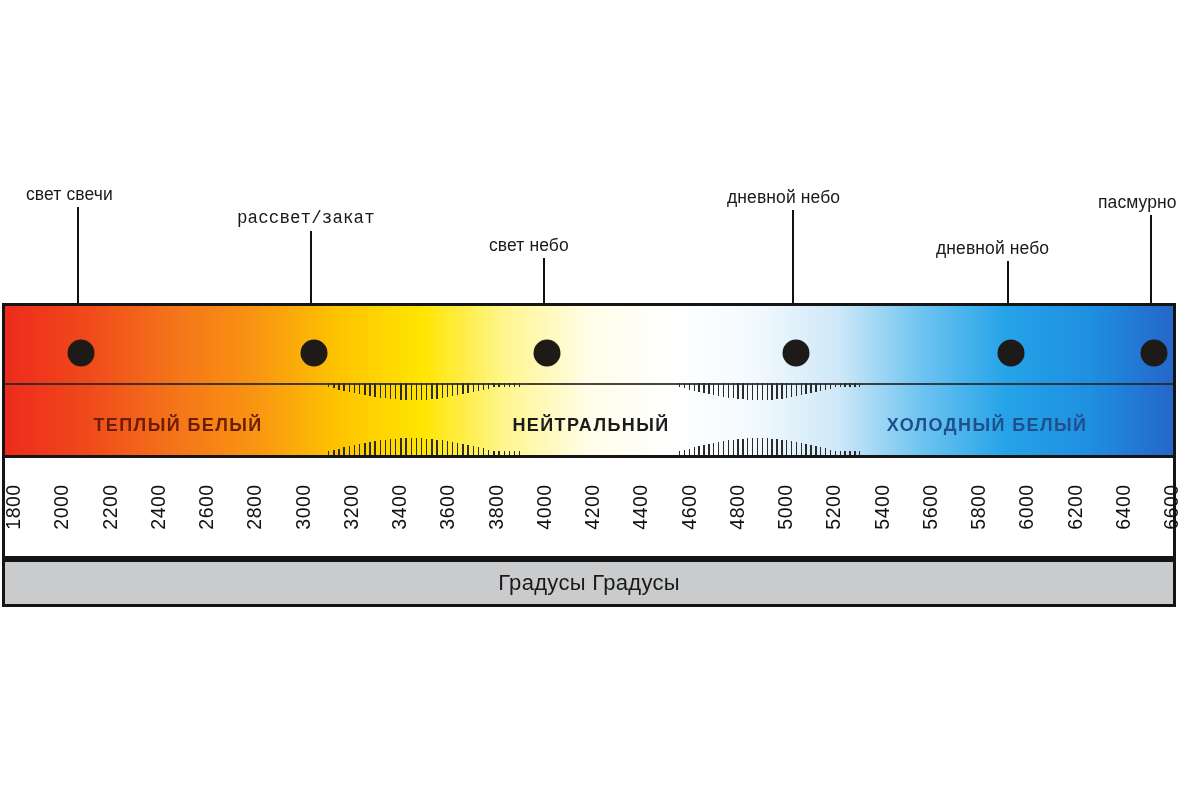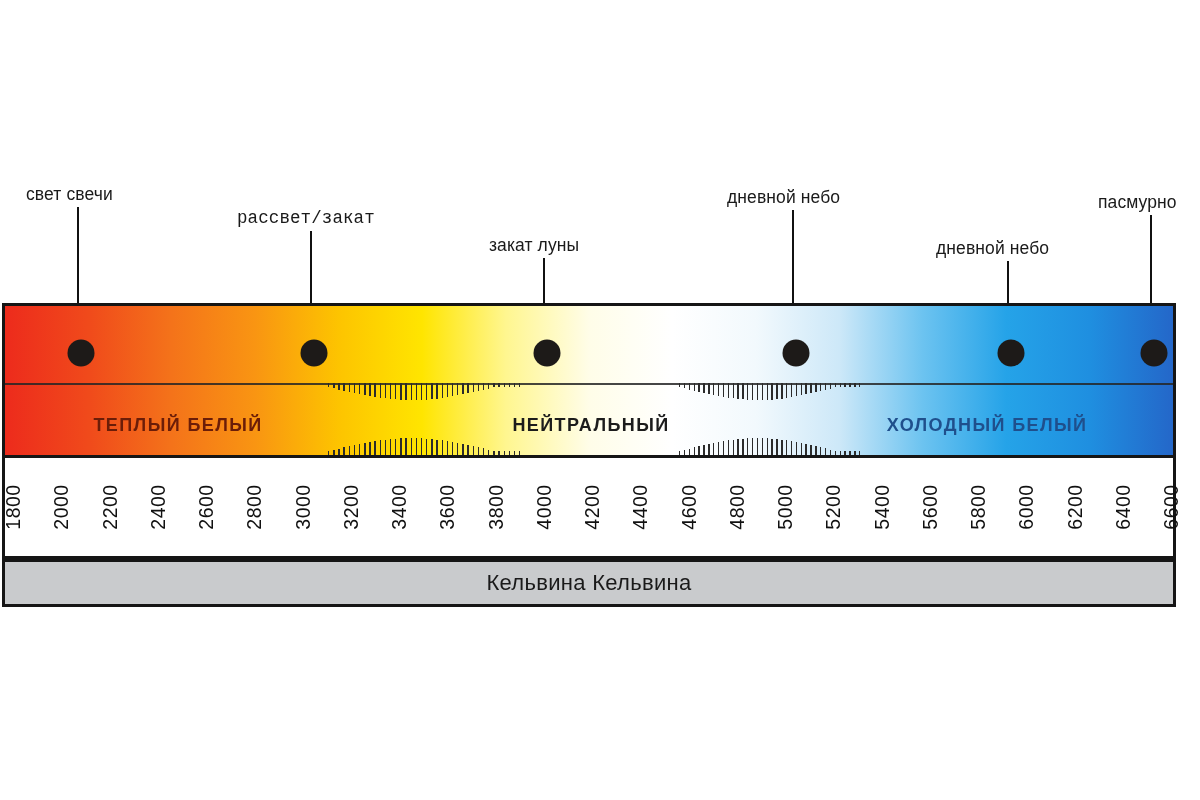--- a/index.html
+++ b/index.html
@@ -125,21 +125,21 @@
   }
 </style>
 </head>
 <body>
 
 <div id="callout-layer">
     <div class="callout-label" style="left: 26px; top: 184px;">свет свечи</div>
     <div class="callout-line" style="left: 76.8px; top: 207px; height: 143px;"></div>
     <div class="callout-label" style="left: 237px; top: 208px; font-family: Liberation Mono, monospace;">рассвет/закат</div>
     <div class="callout-line" style="left: 309.8px; top: 231px; height: 119px;"></div>
-    <div class="callout-label" style="left: 489px; top: 235px;">закат луны</div>
+    <div class="callout-label" style="left: 489px; top: 235px;">свет небо</div>
     <div class="callout-line" style="left: 542.8px; top: 258px; height: 92px;"></div>
     <div class="callout-label" style="left: 727px; top: 187px;">дневной небо</div>
     <div class="callout-line" style="left: 791.8px; top: 210px; height: 140px;"></div>
     <div class="callout-label" style="left: 936px; top: 238px;">дневной небо</div>
     <div class="callout-line" style="left: 1006.8px; top: 261px; height: 89px;"></div>
     <div class="callout-label" style="left: 1098px; top: 192px;">пасмурно</div>
     <div class="callout-line" style="left: 1149.8px; top: 215px; height: 135px;"></div>
   </div>
 
 <div id="chart-frame">
@@ -336,14 +336,14 @@
     <div class="scale-tick-label" style="left: 876.5px;">5400</div>
     <div class="scale-tick-label" style="left: 924.75px;">5600</div>
     <div class="scale-tick-label" style="left: 973px;">5800</div>
     <div class="scale-tick-label" style="left: 1021.25px;">6000</div>
     <div class="scale-tick-label" style="left: 1069.5px;">6200</div>
     <div class="scale-tick-label" style="left: 1117.75px;">6400</div>
     <div class="scale-tick-label" style="left: 1166px;">6600</div>
   </div>
 
 <div id="kelvin-bar">
-  <span>Кельвина Кельвина</span>
+  <span>Градусы Градусы</span>
 </div>
 
 </body></html>

